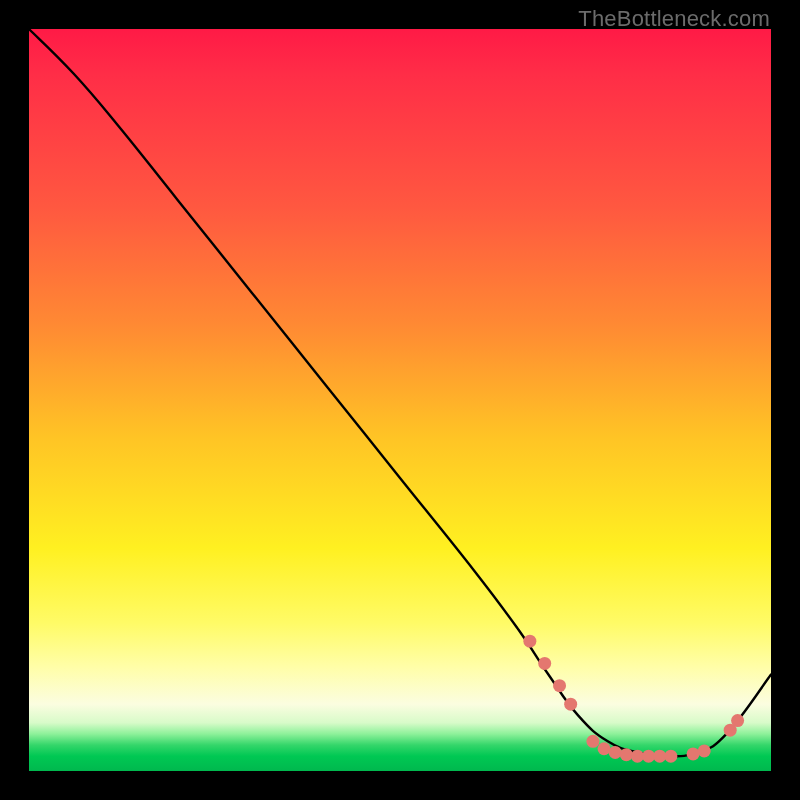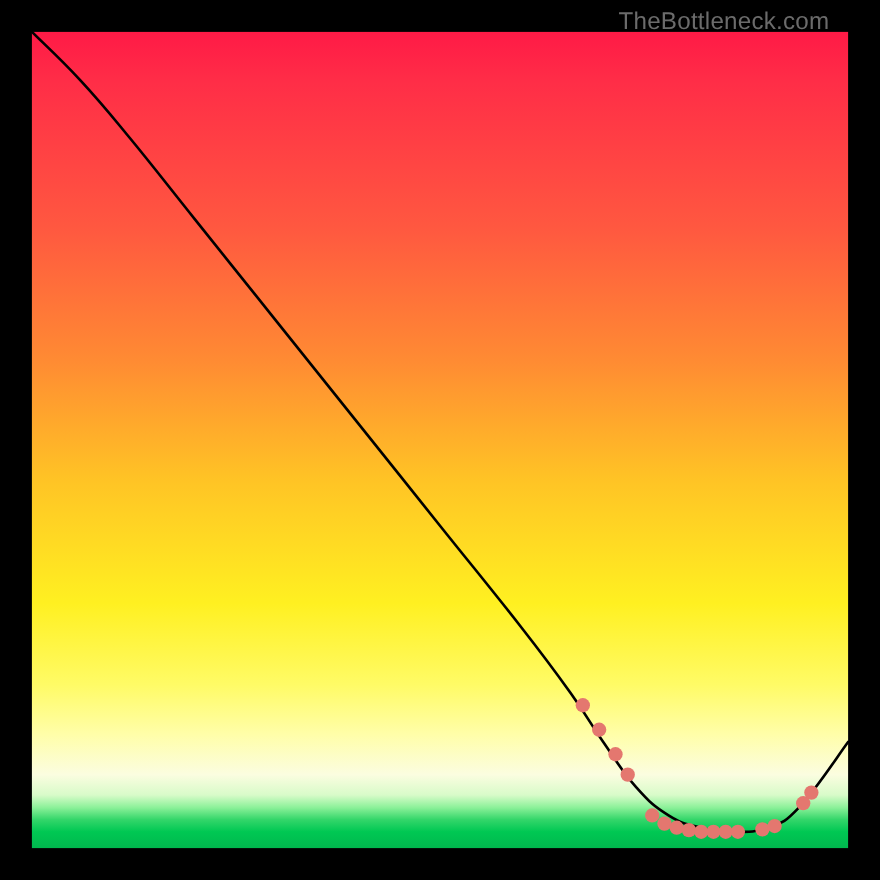--- a/index.html
+++ b/index.html
@@ -37,21 +37,21 @@
       #d8fbc9 93.5%,
       #8df19a 95%,
       #34d66a 96.5%,
       #00c853 98%,
       #00b84e 100%
     );
   }
   .watermark {
     position: absolute;
     top: 6px;
-    right: 46px;
+    right: 30px;
     color: #6b6b6b;
     font-size: 22px;
     letter-spacing: 0.2px;
     font-weight: 500;
     user-select: none;
   }
   svg.overlay {
     position: absolute;
     left: 29px;
     top: 29px;

